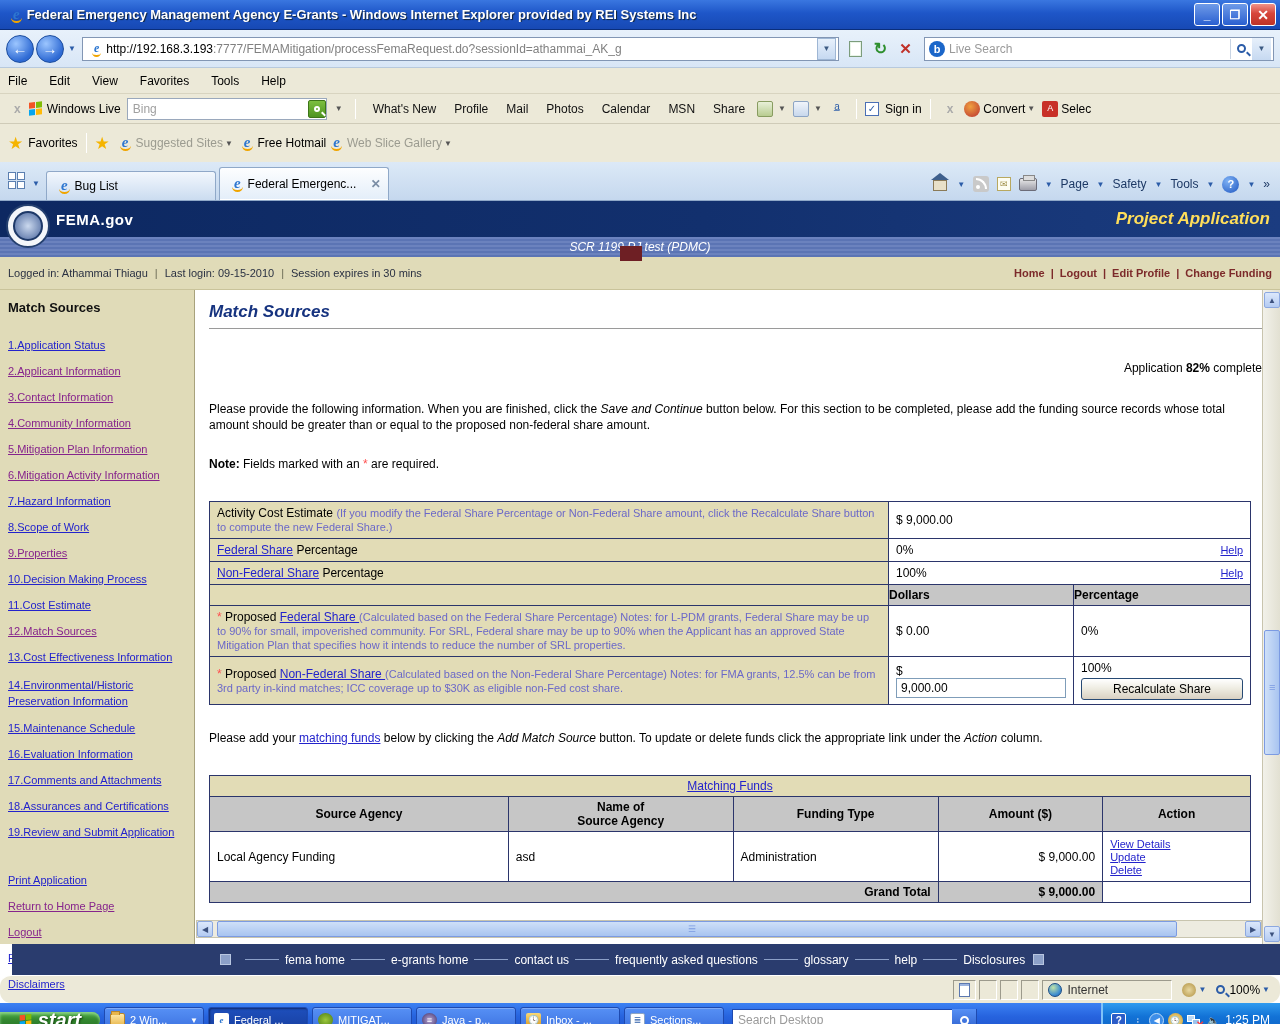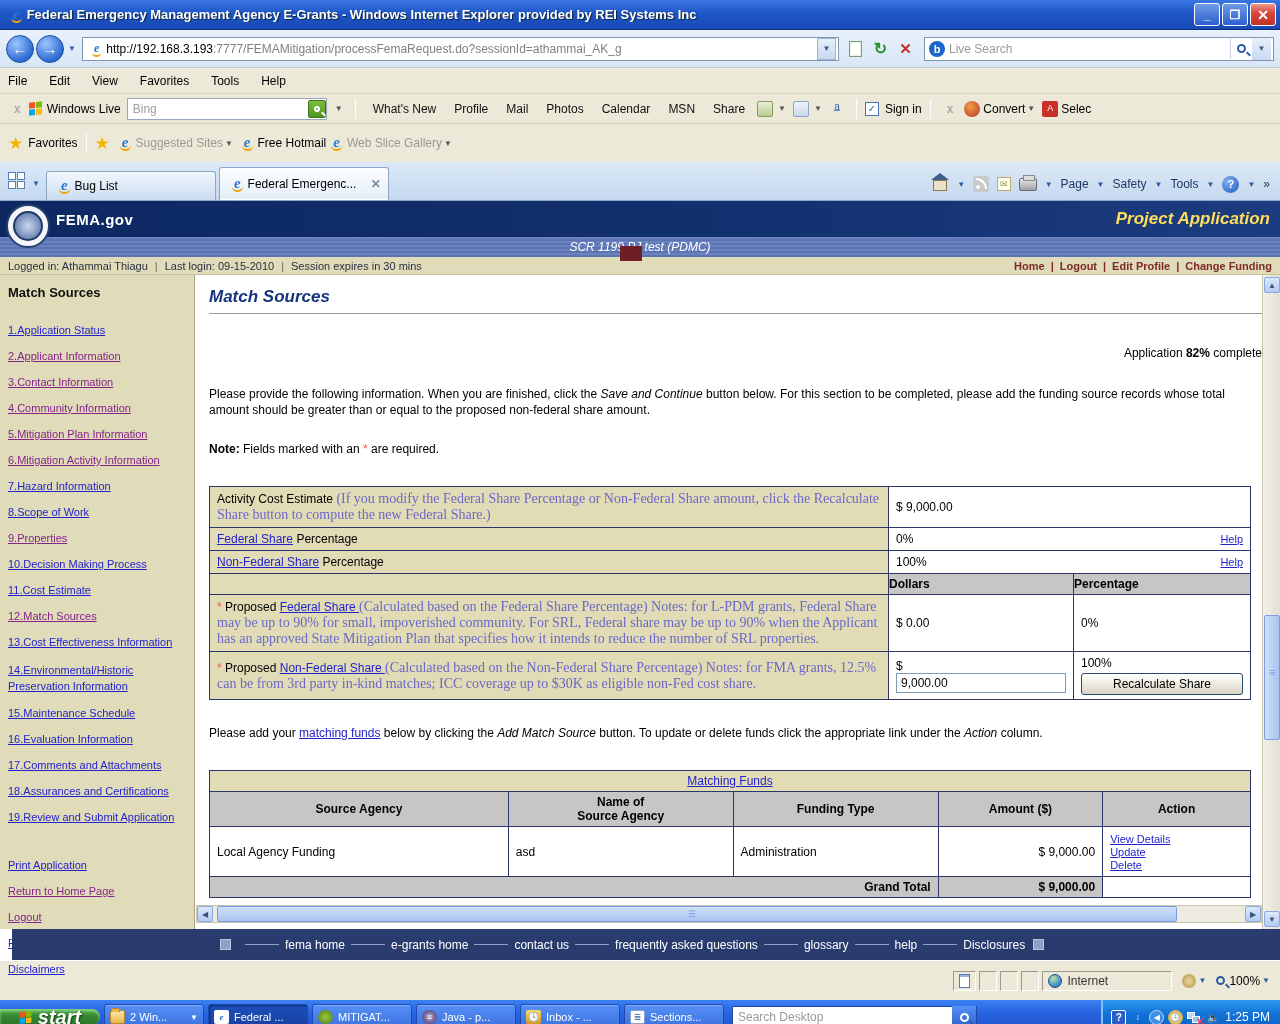--- a/index.html
+++ b/index.html
@@ -83,21 +83,21 @@
   .houseico .base { position:absolute; top:1px; left:2px; width:14px; height:11px; background:#E8E0C8; border:1px solid #8A7A58; }
 
   
   .fema-top { height:36px; background:linear-gradient(90deg,#0D2861 0%, #12306E 55%, #1B3C80 100%); position:relative; display:flex; align-items:center; color:#fff; }
   .fema-top .logotext { font-weight:bold; font-size:15px; margin-left:56px; letter-spacing:.5px; }
   .fema-top .apptitle { margin-left:auto; margin-right:10px; color:#FFDE5A; font-weight:bold; font-style:italic; font-size:17px; }
   .seal { position:absolute; left:6px; top:3px; width:44px; height:44px; border-radius:50%; background:#F4F6FA; border:2px solid #25406F; z-index:5; display:flex; align-items:center; justify-content:center; }
   .seal .inner { width:30px; height:30px; border-radius:50%; background:radial-gradient(#CBD9EE,#49659C); border:2px solid #1E3968; }
   .fema-sub { height:20px; background:repeating-linear-gradient(#61349b00 0 0), repeating-linear-gradient(180deg,#6B82BE 0 2px,#5B74B4 2px 4px); color:#fff; font-style:italic; font-size:12px; display:flex; align-items:center; justify-content:center; position:relative; }
   .maroonbox { position:absolute; left:620px; top:9px; width:22px; height:15px; background:#6E1F24; }
-  .loginbar { height:18px; background:#E0DBB8; display:flex; align-items:center; font-size:11px; color:#2A3142; padding:0 8px; border-bottom:1px solid #C9C39A; }
+  .loginbar { height:33px; background:#E0DBB8; display:flex; align-items:center; font-size:11px; color:#2A3142; padding:0 8px; border-bottom:1px solid #C9C39A; }
   .loginbar .sep { margin:0 7px; color:#6B6B55; }
   .hdrlinks { margin-left:auto; display:flex; align-items:center; }
   .hdrlinks a { color:#7C2A2A; font-weight:bold; text-decoration:none; font-size:11px; }
   .hdrlinks .bar { margin:0 6px; color:#7C2A2A; font-weight:bold; }
 
   
   .content { position:relative; height:654px; display:flex; background:#fff; }
   .sidebar { width:195px; background:#E0DBB8; border-right:1px solid #A8A27C; padding:10px 8px; font-size:11px; flex-shrink:0; }
   .sidebar h2 { font-size:13px; color:#101010; margin-bottom:24px; }
   .sidebar a { display:block; margin-bottom:13px; line-height:13px; width:fit-content; }
@@ -107,21 +107,21 @@
   .pg-rule { border:none; border-top:1px solid #9A9A9A; margin-top:6px; }
   .completion { text-align:right; margin:32px 4px 0 0; font-size:12px; color:#000; }
   .intro { margin-top:26px; font-size:12px; line-height:16px; color:#000; }
   .notep { margin-top:24px; font-size:12px; }
   .redstar { color:#FF5050; }
 
   table.t1, table.t2 { border-collapse:collapse; width:1042px; margin-top:30px; }
   .t1 td, .t1 th, .t2 td, .t2 th { border:1px solid #2B356B; font-size:12px; vertical-align:middle; }
   .t1 .lbl { background:#E2DCB6; padding:4px 7px; }
   .t1 .val { background:#fff; padding:4px 7px; }
-  .t1 .notetxt { color:#6B68C8; font-size:14px;font-family:Liberation Serif, serif; }
+  .t1 .notetxt { color:#6B68C8; font-size:11px; }
   .t1 th.gray, .t2 th { background:#C6C6C6; font-weight:bold; padding:3px 0; text-align:left; }
   .t2 th { text-align:center; }
   .valflex { display:flex; align-items:center; justify-content:space-between; }
   .helplink { color:#2323CC; font-size:11px; }
   .t1 input { width:170px; height:20px; border:1px solid #7F9DB9; font-size:12px; padding:1px 4px; font-family:"Liberation Sans",sans-serif; }
   .xpbtn { min-width:162px; height:22px; border:1px solid #274A74; border-radius:3px; background:linear-gradient(#FFFFFF,#EFEDE3 45%,#D9D1C2); font-size:12px; font-family:"Liberation Sans",sans-serif; cursor:pointer; margin-top:3px; }
   .t2 .title-row { background:#E2DCB6; text-align:center; padding:3px; }
   .t2 td { padding:4px 7px; background:#fff; }
   .t2 .r { text-align:right; }
   .t2 .total td { background:#C6C6C6; font-weight:bold; padding:3px 7px; }
@@ -138,21 +138,21 @@
   .hthumb { position:absolute; left:20px; top:0px; width:960px; height:16px; background:linear-gradient(#CFE0F8,#A8C4F0); border:1px solid #7C9BE2; border-radius:2px; }
   .hthumb::after { content:"☰"; position:absolute; left:470px; top:2px; color:#7C9BE2; font-size:9px; }
 
   
   .site-footer { height:31px; background:#2A3C6E; display:flex; align-items:center; color:#fff; font-size:12px; padding-left:200px; position:relative;margin-left:12px; }
   .site-footer .sq { width:11px; height:11px; background:#8CA0C8; border:1px solid #B8C6E0; margin:0 8px; }
   .site-footer .ln { height:1px; width:34px; background:#8CA0C8; margin:0 6px; }
   .site-footer a { color:#fff; text-decoration:none; white-space:nowrap; }
 
   
-  .statusbar { height:40px; background:#ECE9D8; border-top:1px solid #fff; display:flex; align-items:center; padding:0 4px; font-size:12px; }
+  .statusbar { height:28px; background:#ECE9D8; border-top:1px solid #fff; display:flex; align-items:center; padding:0 4px; font-size:12px;border-radius:11px; }
   .seg { height:20px; border:1px solid; border-color:#9C9A8C #FFFFFF #FFFFFF #9C9A8C; margin-left:3px; display:flex; align-items:center; padding:0 5px; color:#333; }
   .docico { width:11px; height:14px; background:#fff; border:1px solid #5C78B0; box-shadow:inset 0 2px 0 #9CB4E0; }
   .globe { width:14px; height:14px; border-radius:50%; background:radial-gradient(circle at 35% 30%,#BFE2A8,#3E8ED0 65%,#1F5FA8); border:1px solid #1C4C84; margin-right:5px; }
   .zoomcluster { display:flex; align-items:center; margin-left:10px; }
 
   
   .taskbar { height:34px; background:linear-gradient(#3C81F3,#2663DE 40%,#1E50C8); display:flex; align-items:center; }
   .startbtn { height:16px; width:100px; background:linear-gradient(#55B04E,#348A30 45%,#2A7527); border-radius:0 14px 14px 0; display:flex; align-items:center; justify-content:center; color:#fff; font-style:italic; font-weight:bold; font-size:20px; text-shadow:1px 1px 2px #14440E; box-shadow:inset 0 2px 3px #8CD486; }
   .startbtn .winflag { transform:skewY(-6deg) scale(.9); margin-right:6px; }
   .taskbtn { height:26px; width:100px; margin-left:4px; border-radius:3px; background:linear-gradient(#5690F5,#3A6FDE); border:1px solid #1E4AB0; box-shadow:inset 0 1px 0 #7FAAF8; color:#fff; font-size:11px; display:flex; align-items:center; padding:0 5px; white-space:nowrap; overflow:hidden; }

